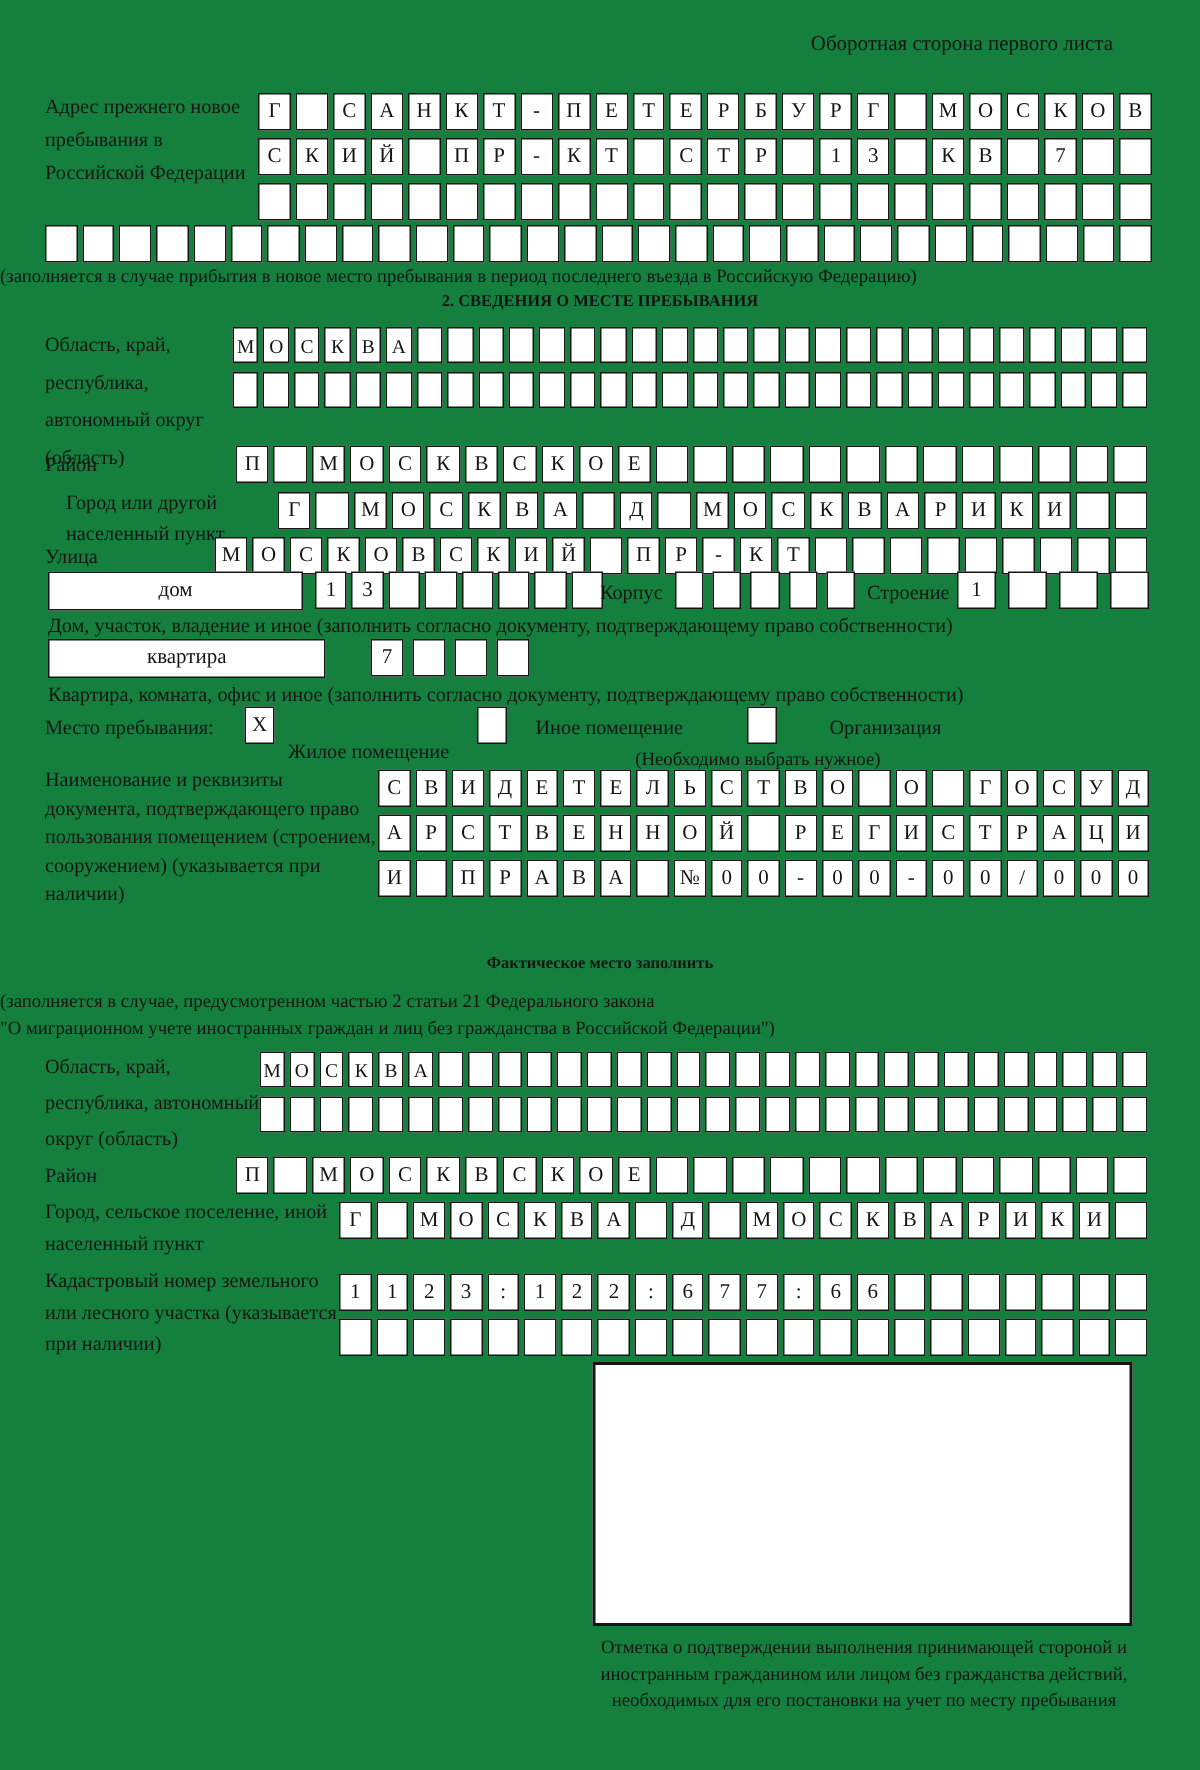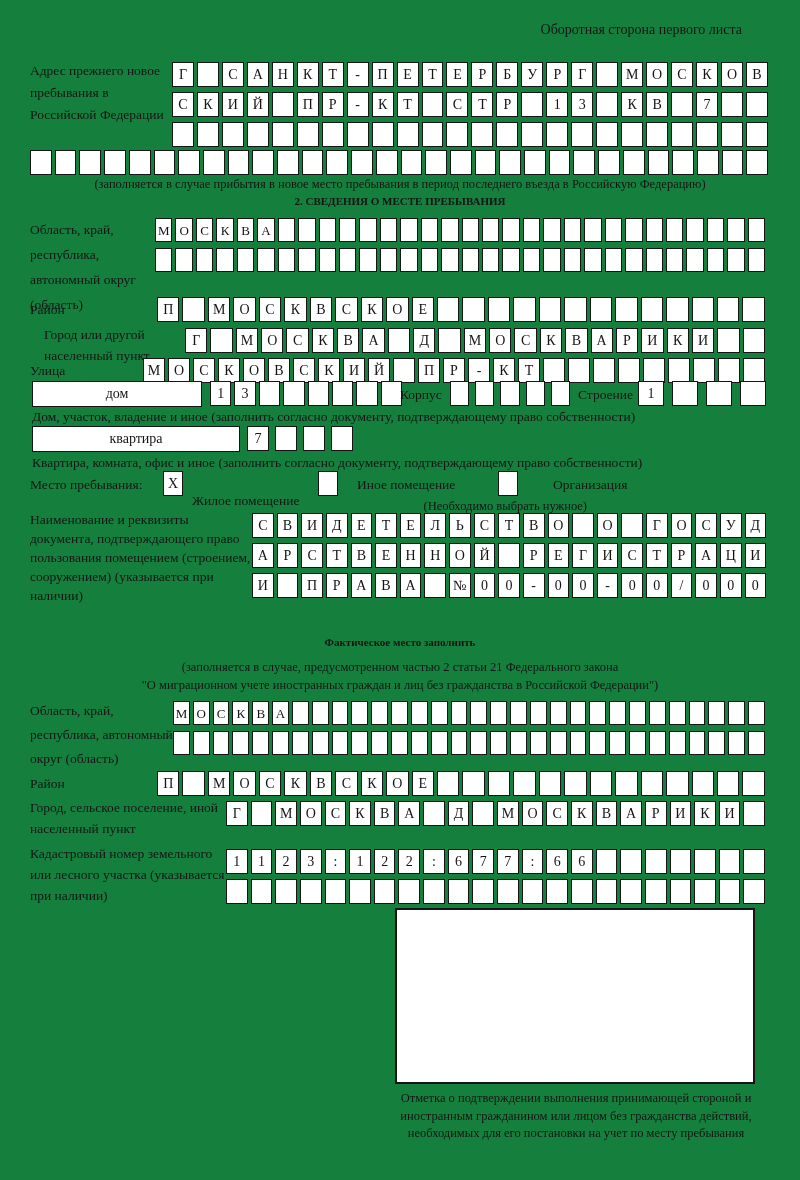--- a/index.html
+++ b/index.html
@@ -4,21 +4,21 @@
 <style>
   html,body{margin:0;padding:0;background:#ffffff;}
   #page{
     position:relative;width:800px;height:1180px;background:#15803d;
     font-family:"Liberation Serif","DejaVu Serif",serif;color:#141414;overflow:hidden;
   }
   .abs{position:absolute;}
   .lbl{font-size:13.5px;line-height:21px;}
   .cap{font-size:12.5px;}
   .ttl{font-weight:bold;font-size:11px;text-align:center;width:100%;}
-  .center{text-align:center;width:100%;}
+  .center{text-align:left;width:100%;}
   .cellrow{display:flex;gap:3px;}
   .cellrow .cell{
     flex:1;height:25px;border:1.6px solid #151515;background:#fff;
     display:flex;align-items:center;justify-content:center;
     font-size:14px;line-height:1;box-sizing:border-box;
   }
   .cellrow.small .cell{font-size:13px;height:24px;}
   .wideGap{gap:8px;}
   .midGap{gap:6px;}
   .fieldbox{
@@ -324,21 +324,21 @@
     </div>
   <div class="abs lbl" style="left:578px;top:384px;">Строение</div>
   <div class="abs cellrow wideGap" style="left:638px;top:381px;width:128px;">
       <div class="cell">1</div>
       <div class="cell"></div>
       <div class="cell"></div>
       <div class="cell"></div>
     </div>
   <div class="abs lbl" style="left:32px;top:406px;">Дом, участок, владение и иное (заполнить согласно документу, подтверждающему право собственности)</div>
 
-  <div class="abs fieldbox" style="left:32px;top:426px;width:208px;text-align:right;">квартира</div>
+  <div class="abs fieldbox" style="left:32px;top:426px;width:185px;text-align:right;">квартира</div>
   <div class="abs cellrow midGap" style="left:247px;top:426px;width:106px;">
       <div class="cell">7</div>
       <div class="cell"></div>
       <div class="cell"></div>
       <div class="cell"></div>
     </div>
   <div class="abs lbl" style="left:32px;top:452px;">Квартира, комната, офис и иное (заполнить согласно документу, подтверждающему право собственности)</div>
 
   <div class="abs lbl" style="left:30px;top:474px;">Место пребывания:</div>
   <div class="abs checkbox" style="left:163px;top:471px;">X</div>

